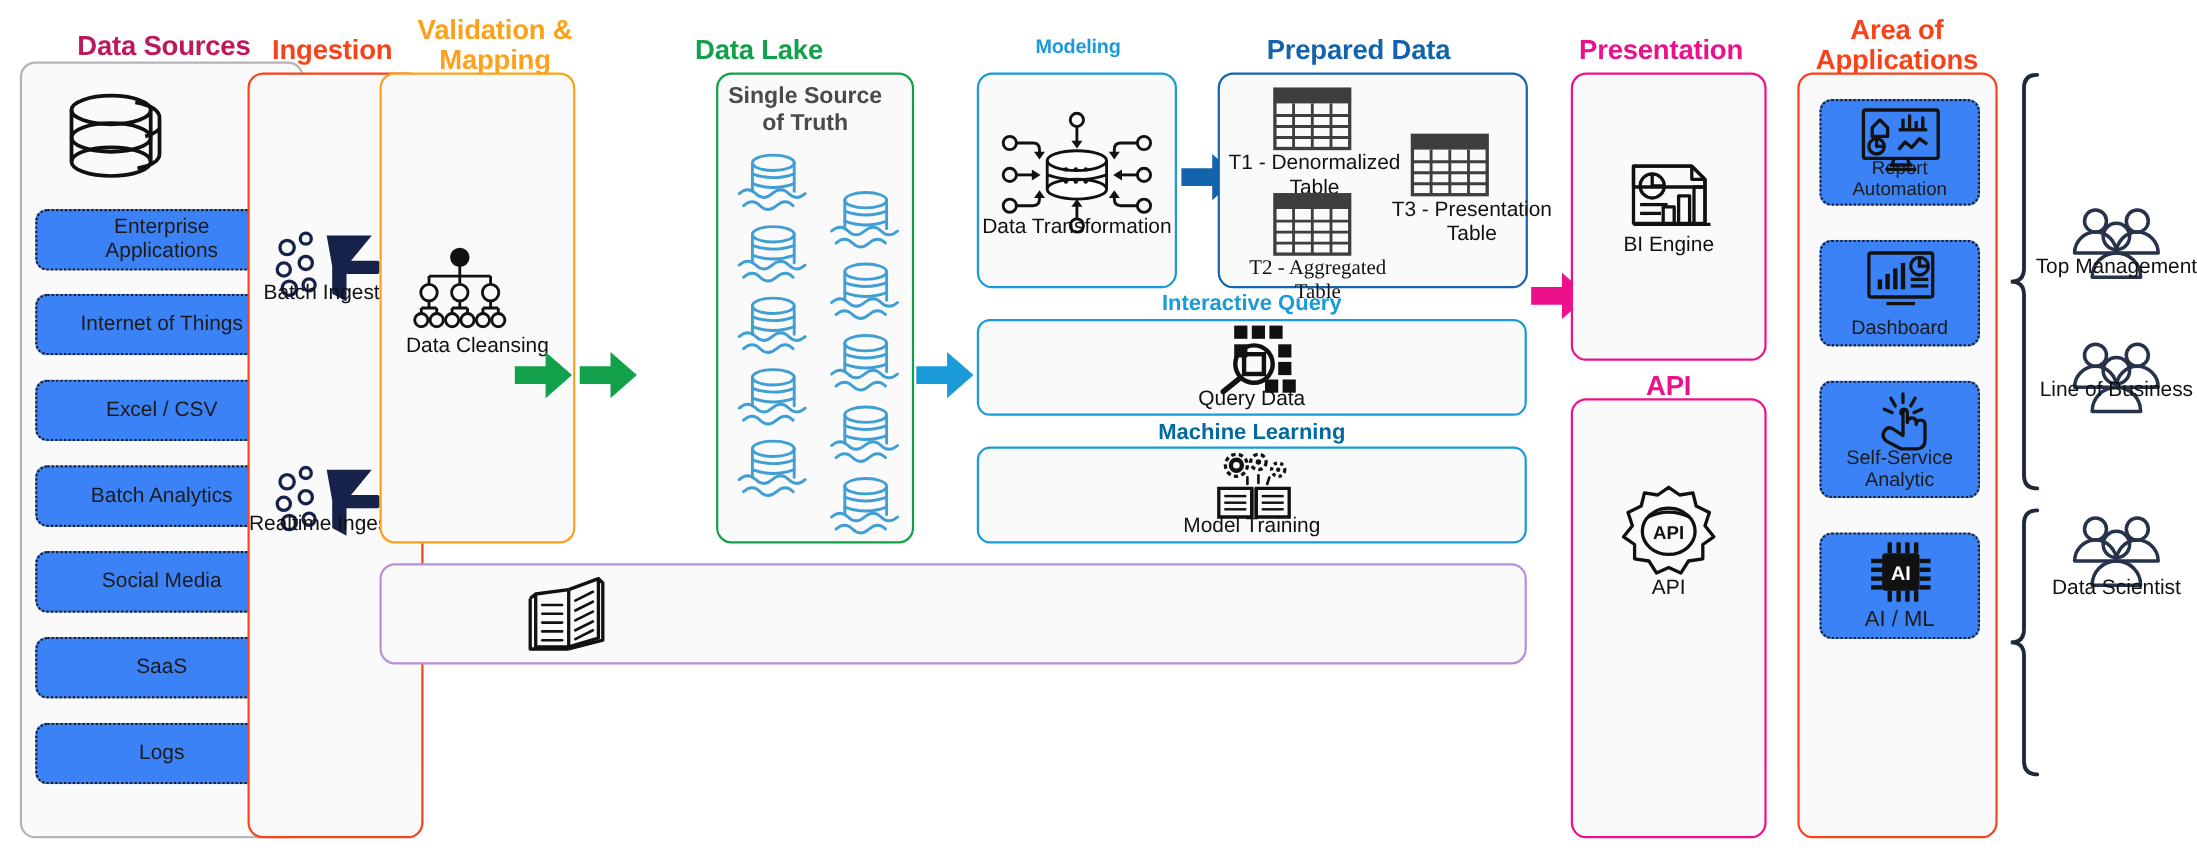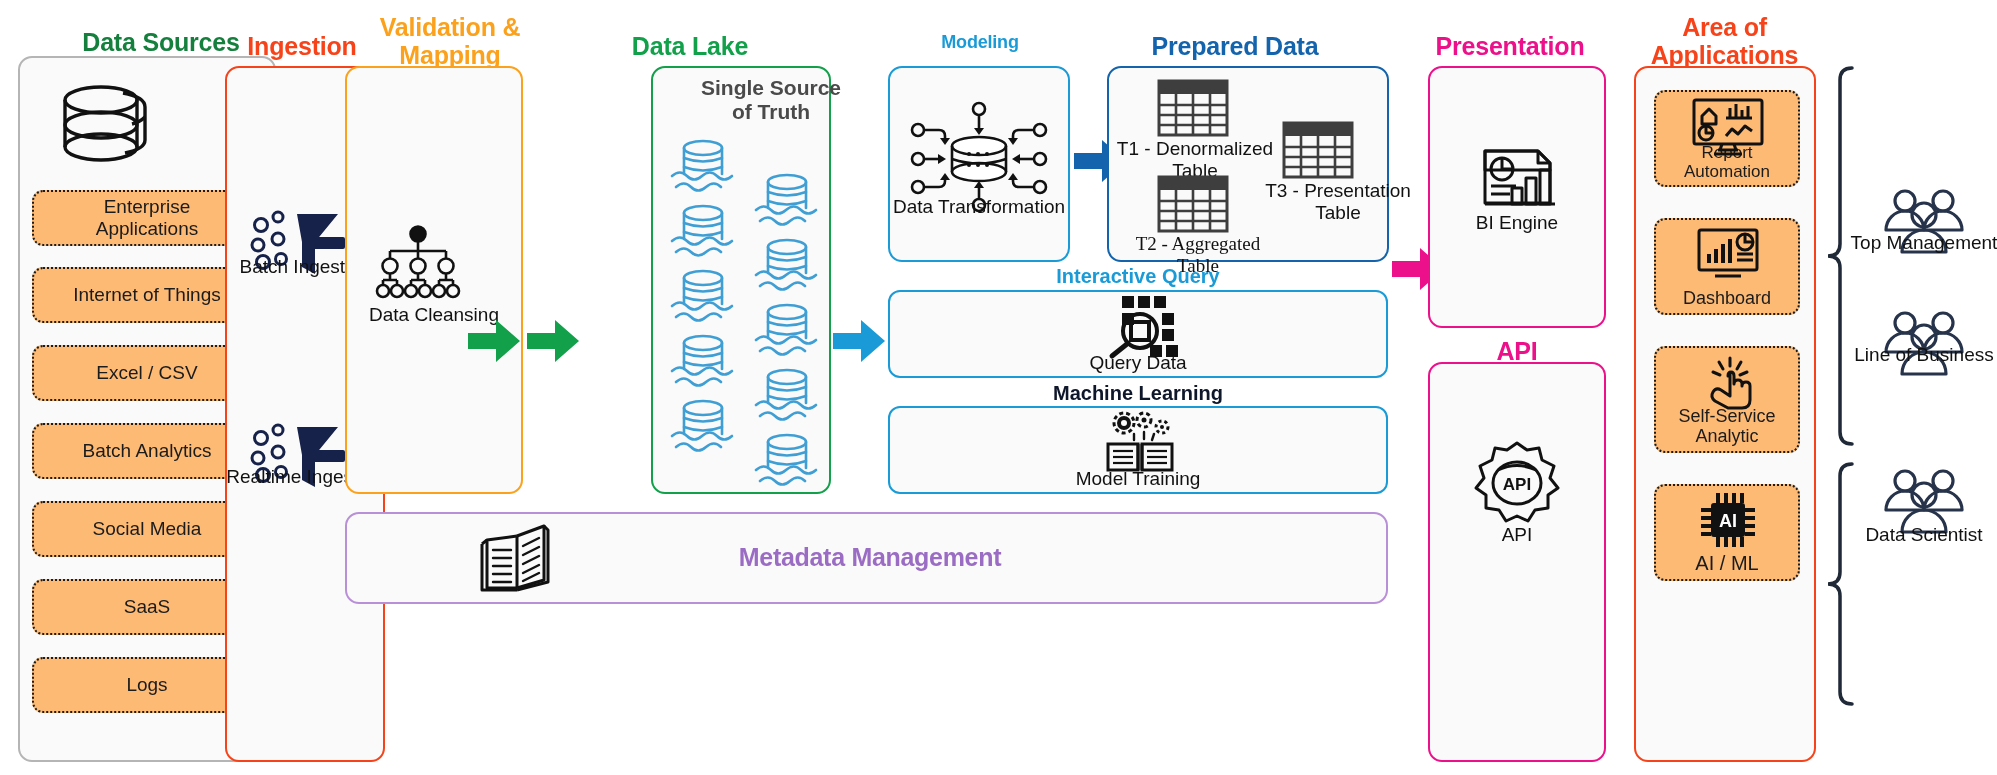--- a/index.html
+++ b/index.html
@@ -23,21 +23,21 @@
     position: absolute;
     background: #fafafa;
     border-radius: 14px;
   }
   .panel-plain { border: 2px solid #b5b5b5; }
 
   .chip {
     position: absolute;
     border: 2.2px dotted #1b1b1b;
     border-radius: 11px;
-    background: #fdba74;
+    background: #3b82f6;
     display: flex; align-items: center; justify-content: center;
     text-align: center;
     font-size: 19px;
     color: #1b1b1b;
     line-height: 1.15;
     padding: 2px 4px;
   }
 
   .icon-label {
     position: absolute;
@@ -86,21 +86,21 @@
     color: #9b6cc4;
     letter-spacing: -0.3px;
   }
   svg { display: block; overflow: visible; }
 </style>
 </head>
 <body>
 
 <div id="stage">
 
-  <div class="col-title" style="left:16px; top:28px; width:290px; font-size:25px; color:#15803d;">Data Sources</div>
+  <div class="col-title" style="left:4px; top:28px; width:290px; font-size:25px; color:#be185d;">Data Sources</div>
 
   <div class="panel panel-plain" style="left:18px; top:56px; width:258px; height:706px;"></div>
 
   <div class="icon-wrap" style="left:57px; top:80px; width:100px; height:92px;">
     <svg width="100" height="92" viewBox="0 0 100 92">
       <g fill="none" stroke="#111" stroke-width="3.4">
         <ellipse cx="44" cy="20" rx="36" ry="13"></ellipse>
         <path d="M8 20 V45"></path>
           <path d="M80 20 V45"></path>
         <ellipse cx="44" cy="45" rx="36" ry="13"></ellipse>
@@ -207,21 +207,21 @@
   <div class="arrow" style="left:527px; top:320px; width:52px; height:42px;">
     <svg width="52" height="42" viewBox="0 0 52 42">
       <path d="M0 13 H28 V0 L52 21 L28 42 V29 H0 Z" fill="#12a04a"></path>
     </svg>
   </div>
 
   <div class="col-title" style="left:580px; top:32px; width:220px; font-size:25px; color:#12a04a;">Data Lake</div>
 
   <div class="panel" style="left:651px; top:66px; width:180px; height:428px; border:2.5px solid #12a04a;"></div>
 
-  <div class="inner-head" style="left:690px; top:76px; width:162px; white-space:pre-line;">Single Source
+  <div class="inner-head" style="left:651px; top:76px; width:162px; white-space:pre-line;">Single Source
 of Truth</div>
 
   <div class="icon-wrap" style="left:668px; top:138px; width:70px; height:58px;">
     <svg width="70" height="58" viewBox="0 0 70 58">
         <g fill="none" stroke="#3f9fd4" stroke-width="2.6" stroke-linecap="round">
       <ellipse cx="35" cy="10" rx="19" ry="7"></ellipse>
           <path d="M16 10 V36"></path>
           <path d="M54 10 V36"></path>
       <path d="M16 20 q19 7 38 0"></path>
           <path d="M16 29 q19 7 38 0"></path>
@@ -483,21 +483,21 @@
       </g>
       <g fill="none" stroke="#111" stroke-width="4">
         <circle cx="40" cy="35" r="17"></circle>
         <rect x="31" y="26" width="18" height="18"></rect>
         <path d="M27 48 L12 60" stroke-width="5" stroke-linecap="round"></path>
       </g>
     </svg>
   </div>
   <div class="icon-label" style="left:888px; top:352px; width:500px;">Query Data</div>
 
-  <div class="sub-title" style="left:888px; top:382px; width:500px; color:#0f172a;">Machine Learning</div>
+  <div class="sub-title" style="left:888px; top:382px; width:500px; color:#0369a1;">Machine Learning</div>
 
   <div class="sub-panel" style="left:888px; top:406px; width:500px; height:88px;"></div>
 
   <div class="icon-wrap" style="left:1100px; top:412px; width:80px; height:62px;">
     <svg width="80" height="62" viewBox="0 0 80 62">
       <g fill="#111">
         <path d="M24 4 a7 7 0 1 1 0 14 a7 7 0 1 1 0 -14 M24 8 a3 3 0 1 0 0 6 a3 3 0 1 0 0 -6"></path>
         <circle cx="24" cy="11" r="10" fill="none" stroke="#111" stroke-width="3" stroke-dasharray="4 3"></circle>
         <circle cx="44" cy="8" r="7" fill="none" stroke="#111" stroke-width="3" stroke-dasharray="4 3"></circle>
         <circle cx="44" cy="8" r="2.5"></circle>
@@ -544,21 +544,20 @@
           <path d="M15 52 H33"></path>
           <path d="M15 60 H33"></path>
         <path d="M45 24 L61 16"></path>
           <path d="M45 33 L61 25"></path>
           <path d="M45 42 L61 34"></path>
           <path d="M45 51 L61 43"></path>
           <path d="M45 59 L61 51"></path>
       </g>
     </svg>
   </div>
-  <div class="meta-label" style="left:660px; top:543px; width:420px; text-align:center;">Metadata Management</div>
 
   <div class="arrow" style="left:1392px; top:248px; width:52px; height:42px;">
     <svg width="52" height="42" viewBox="0 0 52 42">
       <path d="M0 13 H28 V0 L52 21 L28 42 V29 H0 Z" fill="#ec118b"></path>
     </svg>
   </div>
 
   <div class="col-title" style="left:1400px; top:32px; width:220px; font-size:25px; color:#ec118b;">Presentation</div>
 
   <div class="panel" style="left:1428px; top:66px; width:178px; height:262px; border:2.5px solid #ec118b;"></div>

